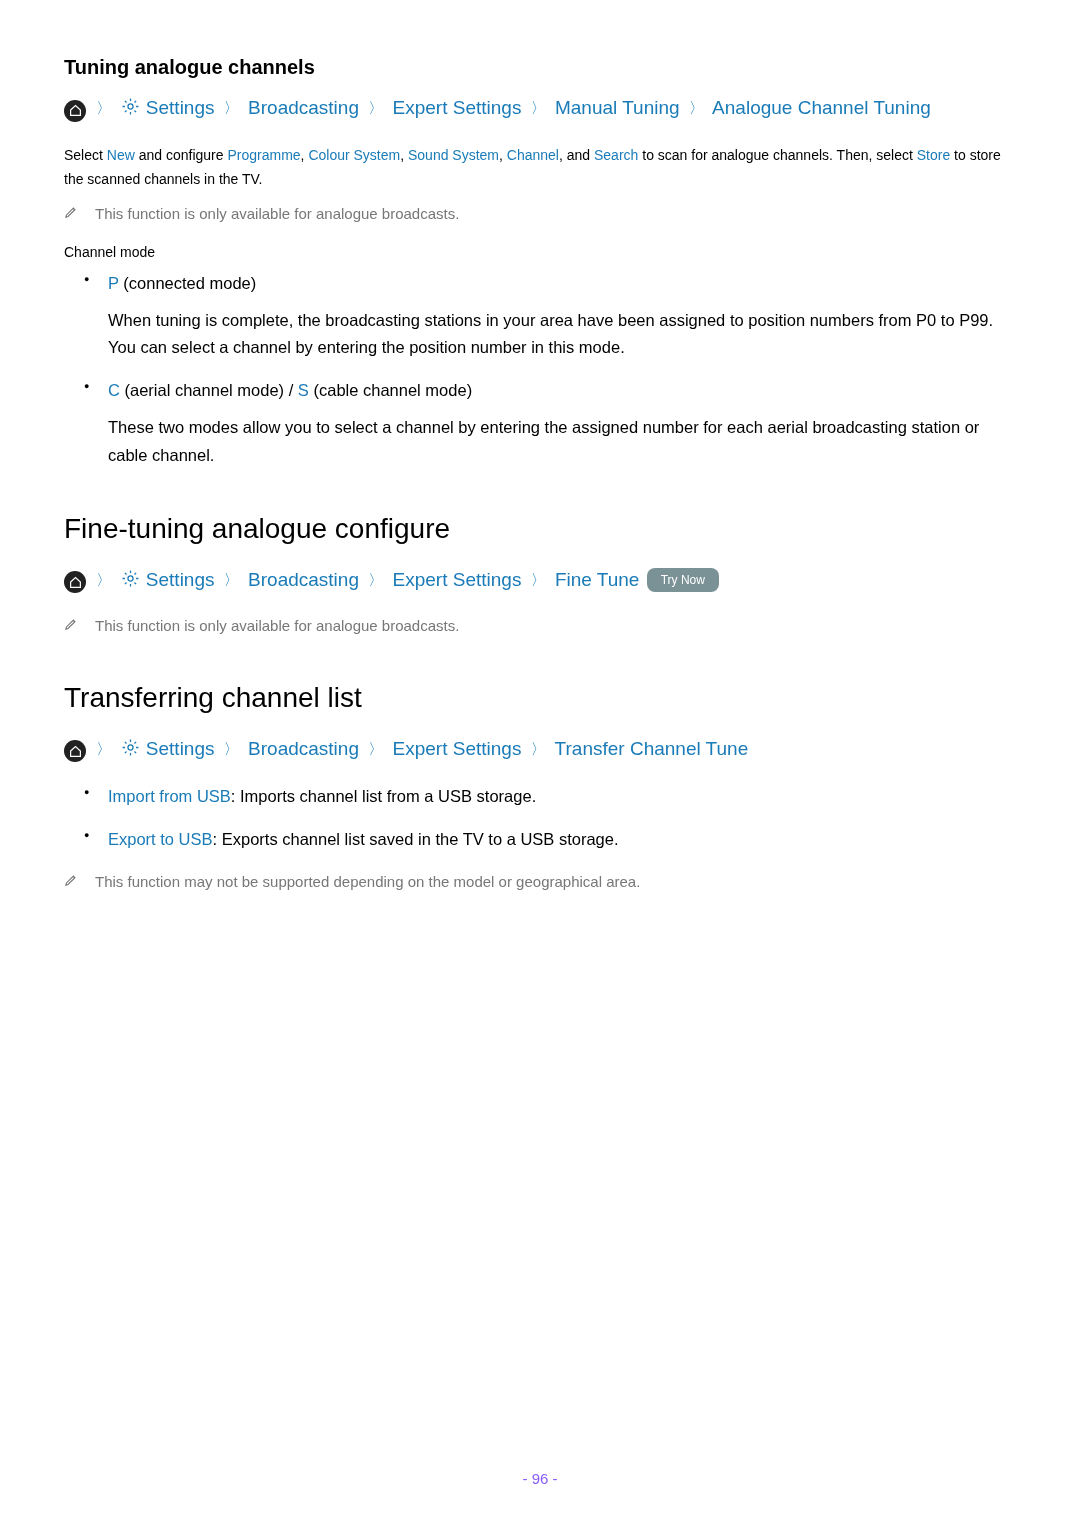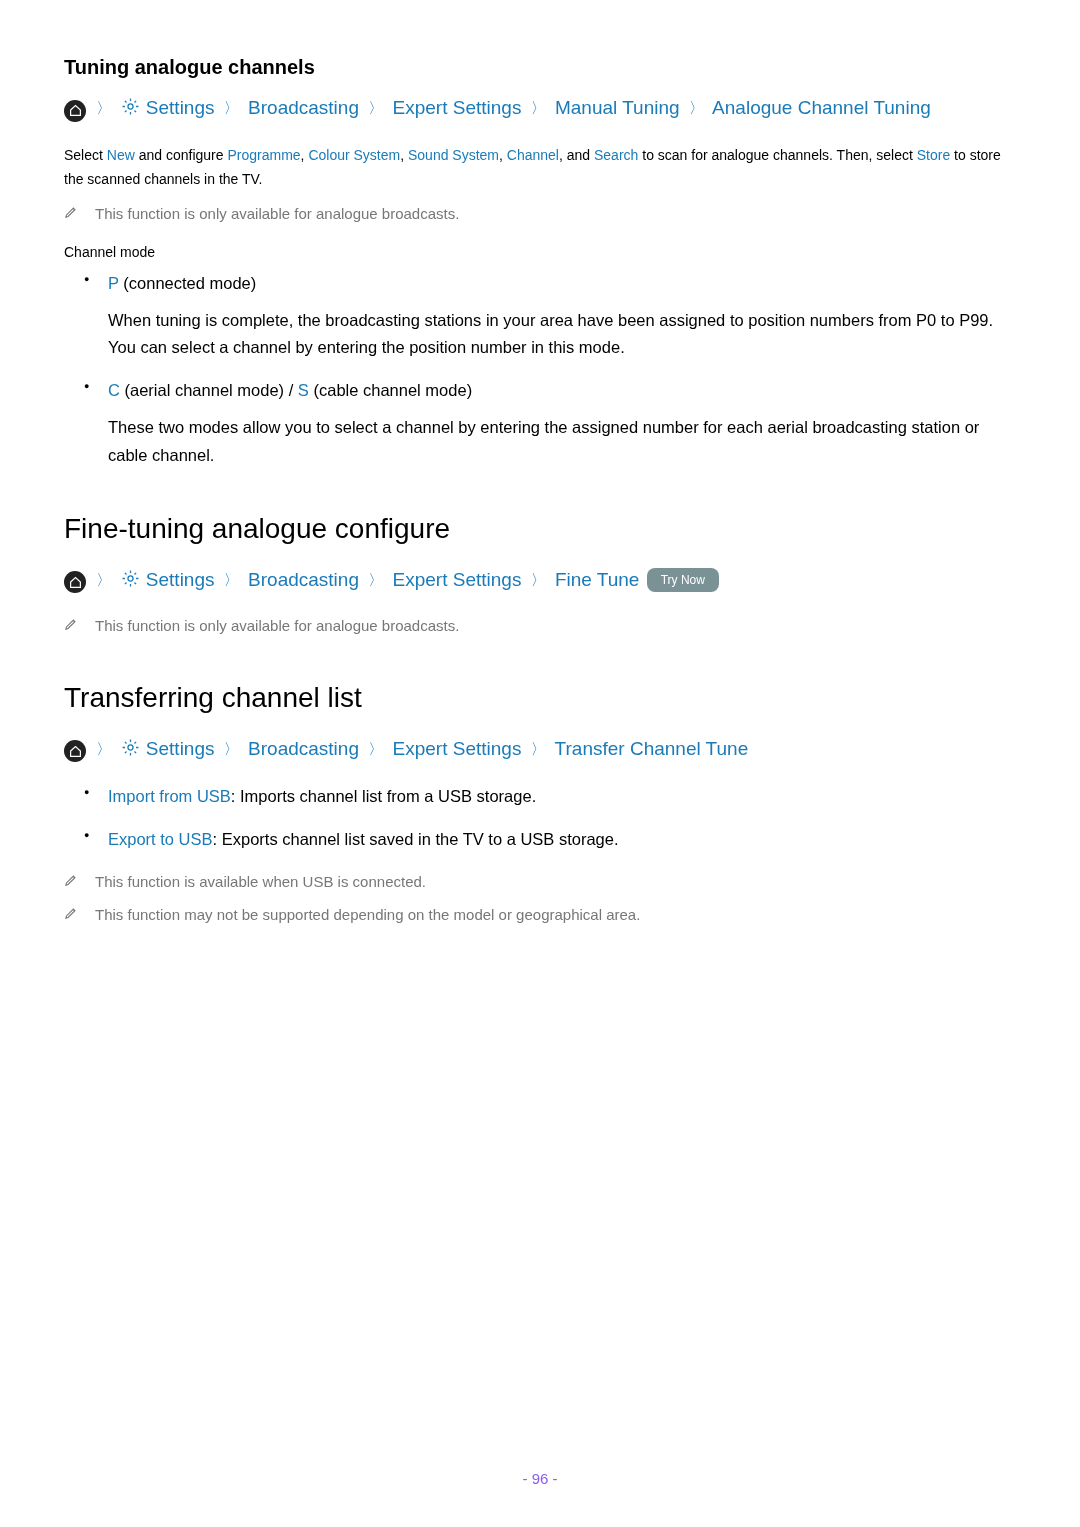--- a/index.html
+++ b/index.html
@@ -247,32 +247,24 @@
 
   <ul class="bullets">
     <li>
       <span class="ui-term">Import from USB</span><span>: Imports channel list from a USB storage.</span>
     </li>
     <li>
       <span class="ui-term">Export to USB</span><span>: Exports channel list saved in the TV to a USB storage.</span>
     </li>
   </ul>
 
+
   <div class="note-row">
     <span class="pencil-icon">
       <svg width="15" height="15" viewBox="0 0 24 24" fill="none" stroke="#777" stroke-width="1.8">
           <path d="M3 21l3.5-1 11-11-2.5-2.5-11 11L3 21zM14 6.5l2.5 2.5"></path>
         </svg>
     </span>
-    <span class="note-text">This function is available when USB is connected.</span>
-  </div>
-
-  <div class="note-row">
-    <span class="pencil-icon">
-      <svg width="15" height="15" viewBox="0 0 24 24" fill="none" stroke="#777" stroke-width="1.8">
-          <path d="M3 21l3.5-1 11-11-2.5-2.5-11 11L3 21zM14 6.5l2.5 2.5"></path>
-        </svg>
-    </span>
     <span class="note-text">This function may not be supported depending on the model or geographical area.</span>
   </div>
 </div>
 
 <div class="page-num">- 96 -</div>
 
 </body></html>

